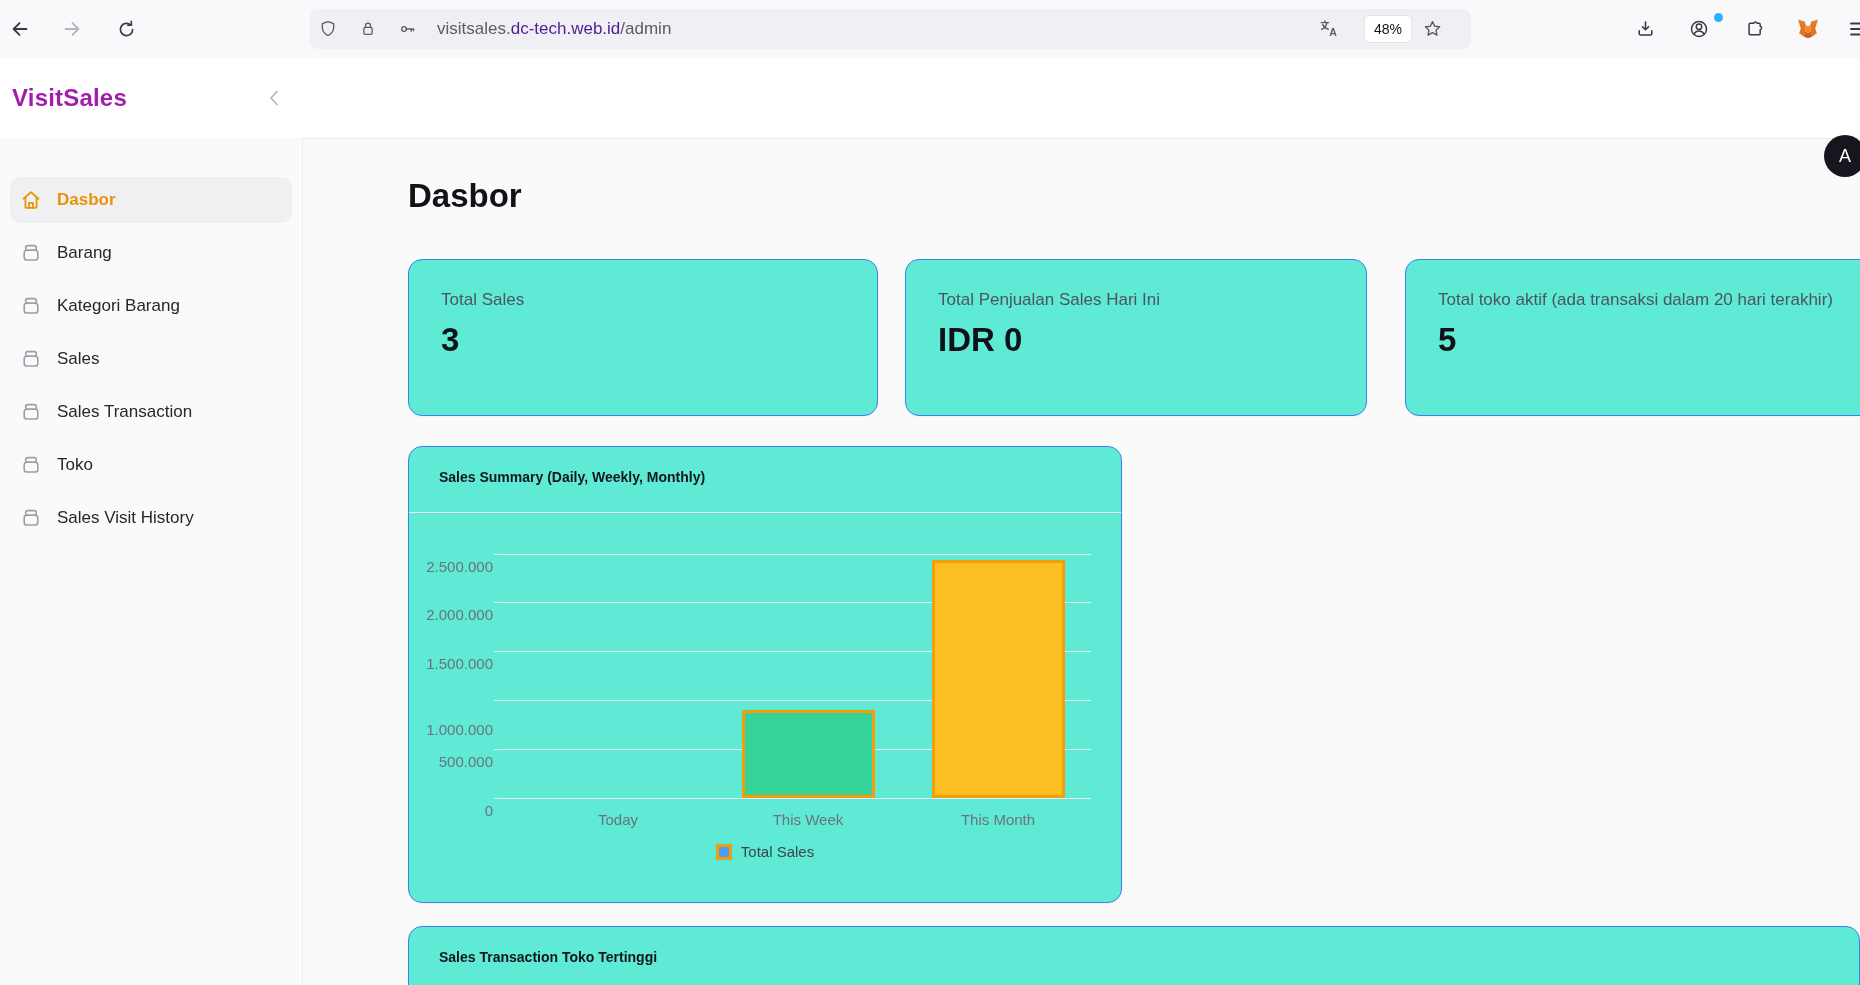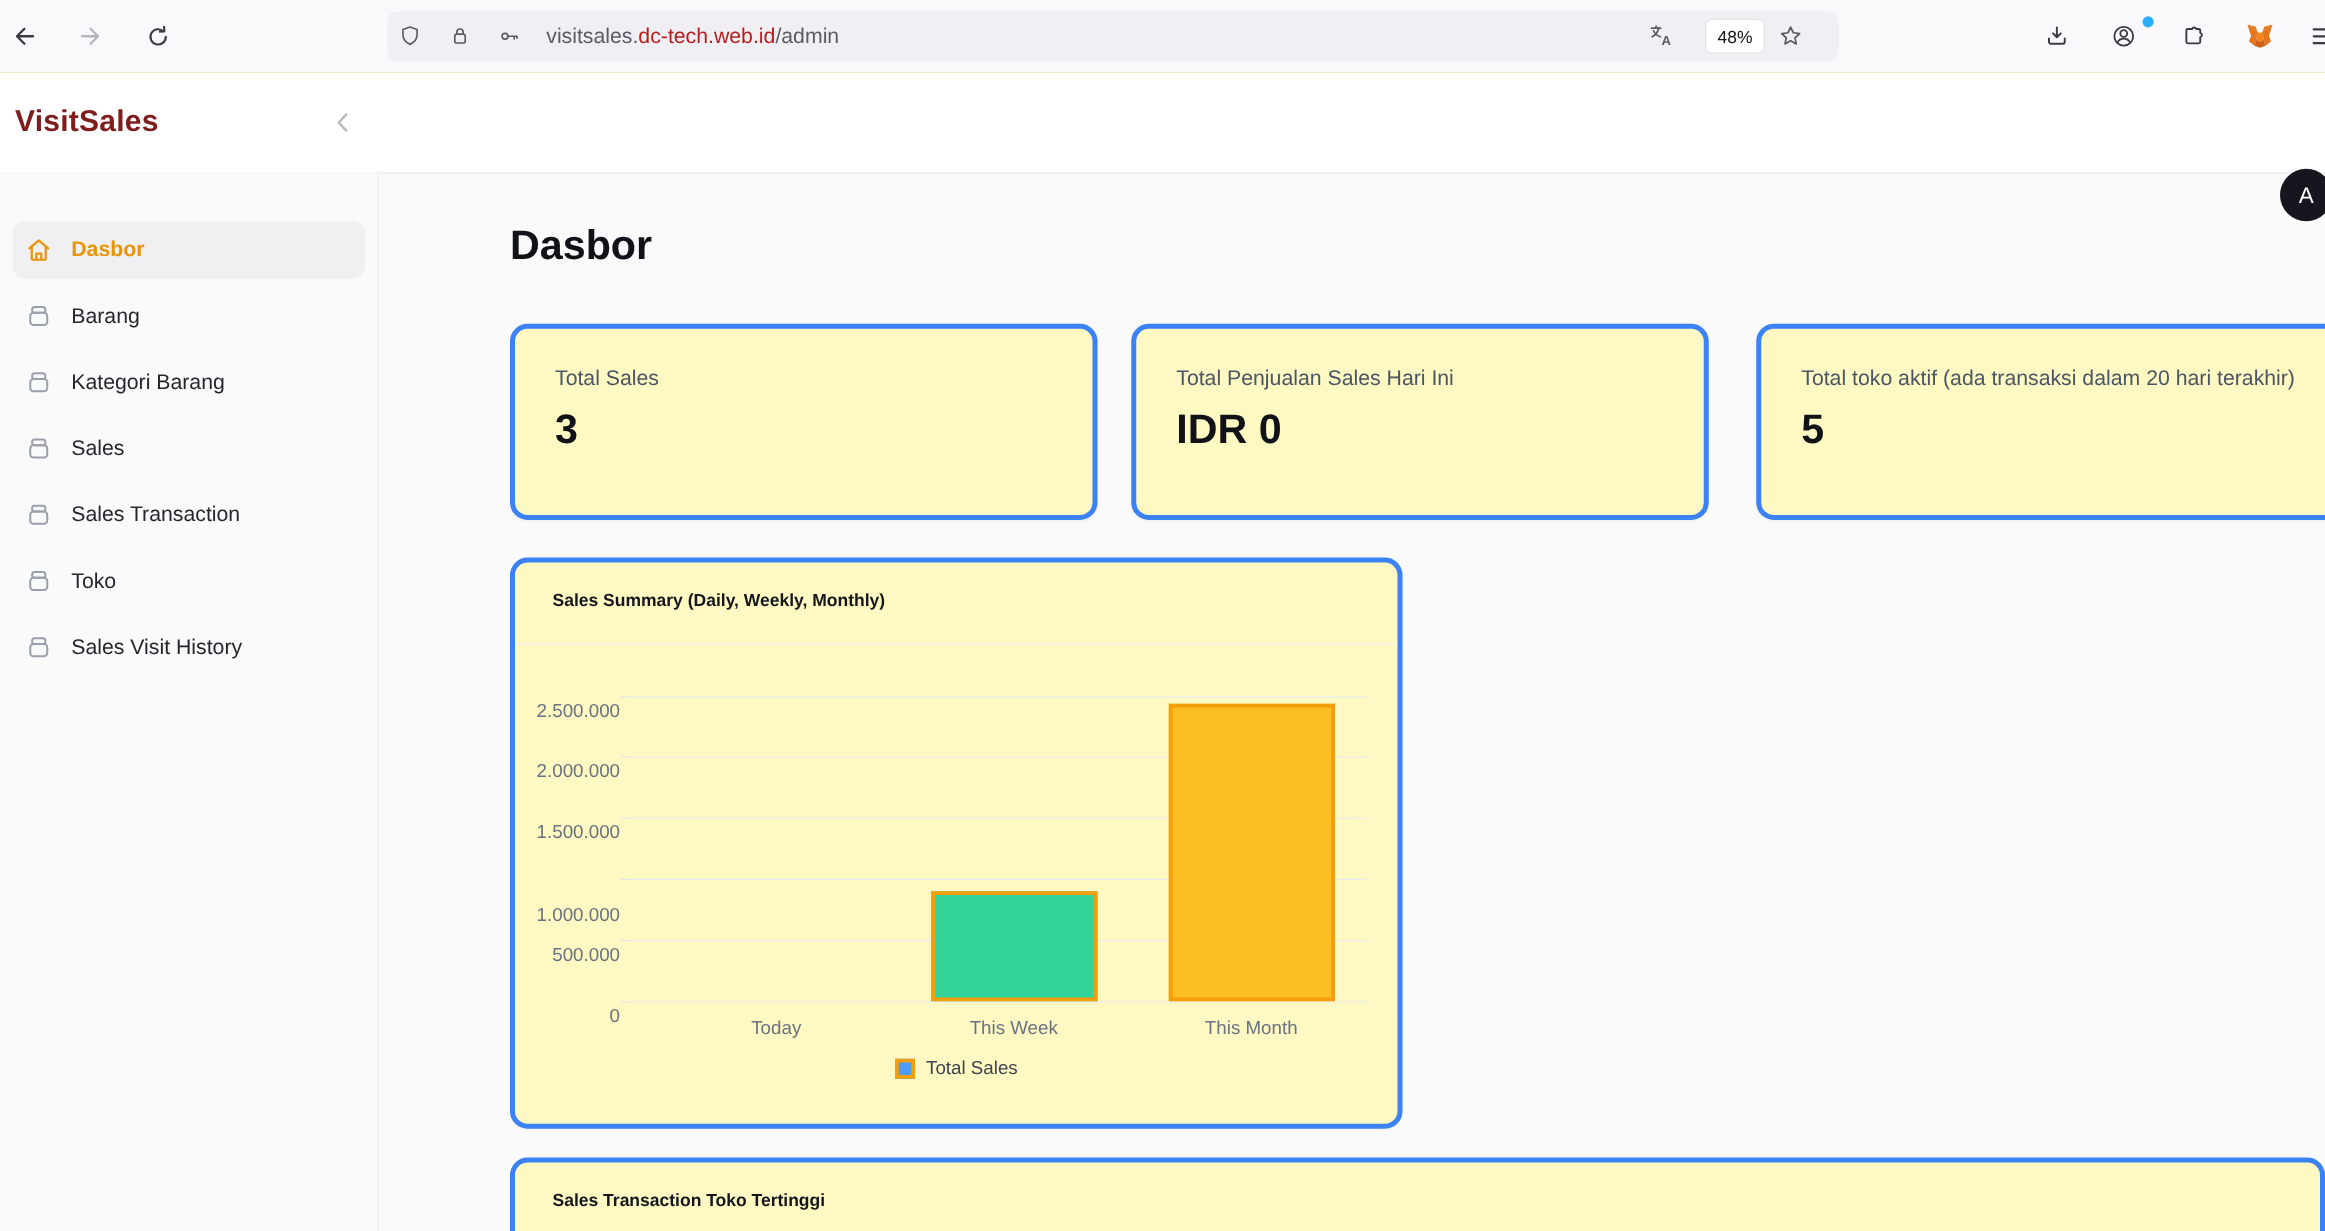--- a/index.html
+++ b/index.html
@@ -9,47 +9,47 @@
   .chrome{position:absolute;top:0;left:0;width:1860px;height:58px;background:#f9f9fb;
           border-bottom:4px solid #84cc16;padding-left:48px;}
   .navbtn{position:absolute;top:13px;width:32px;height:32px;display:flex;align-items:center;
           justify-content:center;border-radius:6px;}
   .urlbar{position:absolute;left:310px;top:9px;width:1161px;height:40px;background:#f0f0f4;
           border-radius:8px;}
   .urlbar .abs{position:absolute;top:50%;transform:translateY(-50%);display:flex;align-items:center;}
   .urltext{position:absolute;left:127px;top:0;height:40px;display:flex;align-items:center;
            font-size:17px;white-space:nowrap;}
   .url-dim{color:#5b5b66;}
-  .url-strong{color:#b91c1c;}
+  .url-strong{color:#4c1d95;}
   .zoom-pill{position:absolute;left:1055px;top:7px;height:26px;padding:0 9px;background:#fff;
              border-radius:4px;font-size:14px;display:flex;align-items:center;color:#15141a;
              box-shadow:0 0 0 1px rgba(0,0,0,0.05);}
   .acct-dot{position:absolute;top:11px;left:1712px;width:9px;height:9px;border-radius:50%;
             background:#2bb0ff;border:2px solid #f9f9fb;}
   
   .appheader{position:absolute;top:58px;left:0;width:1860px;height:80px;background:#fff;
              border-bottom:1px solid #e9e9ec;}
   .brand{position:absolute;left:12px;top:0;height:80px;display:flex;align-items:center;
-         font-size:24px;font-weight:700;letter-spacing:.2px;color:#7f1d1d;}
+         font-size:24px;font-weight:700;letter-spacing:.2px;color:#a21caf;}
   .collapse{position:absolute;left:262px;top:28px;width:24px;height:24px;display:flex;
             align-items:center;justify-content:center;}
   .avatar{position:absolute;left:1824px;top:77px;width:42px;height:42px;border-radius:50%;
           background:#17151e;color:#fff;display:flex;align-items:center;justify-content:center;
           font-size:18px;}
   
   .sidebar{position:absolute;top:138px;left:0;width:303px;bottom:0;background:#fafafa;
            border-right:1px solid #ebebee;box-sizing:border-box;padding-top:39px;}
   .side-item{display:flex;align-items:center;height:46px;margin:0 10px 7px 10px;
              border-radius:10px;padding-left:9px;cursor:pointer;}
   .side-item .lbl{margin-left:14px;font-size:17px;color:#26272e;}
   .side-item.active{background:#f0f0f2;}
   .side-item.active .lbl{color:#e8940a;font-weight:700;}
   
   .page-title{position:absolute;left:408px;top:177px;font-size:33px;font-weight:700;color:#101218;}
-  .card{position:absolute;background:#fef9c3;border:4px solid #3b82f6;border-radius:14px;
+  .card{position:absolute;background:#5eead4;border:1px solid #3b82f6;border-radius:14px;
         box-shadow:0 1px 2px rgba(16,24,40,.04);box-sizing:border-box;}
   .stat-card{height:157px;padding:29px 32px;}
   .stat-label{font-size:17px;line-height:21px;color:#4b5563;}
   .stat-value{margin-top:11px;font-size:33px;font-weight:700;color:#101218;}
   .panel-head{height:66px;box-sizing:border-box;padding:22px 30px;border-bottom:1px solid #f1f1f4;
               font-size:14px;font-weight:700;color:#14161c;}
   
   .chart-region{position:absolute;left:0;top:66px;right:0;bottom:0;}
   .gridline{position:absolute;left:92px;width:590px;height:1px;background:#ededf0;}
   .tickmark{position:absolute;left:85px;width:7px;height:1px;background:#e3e3e8;}

